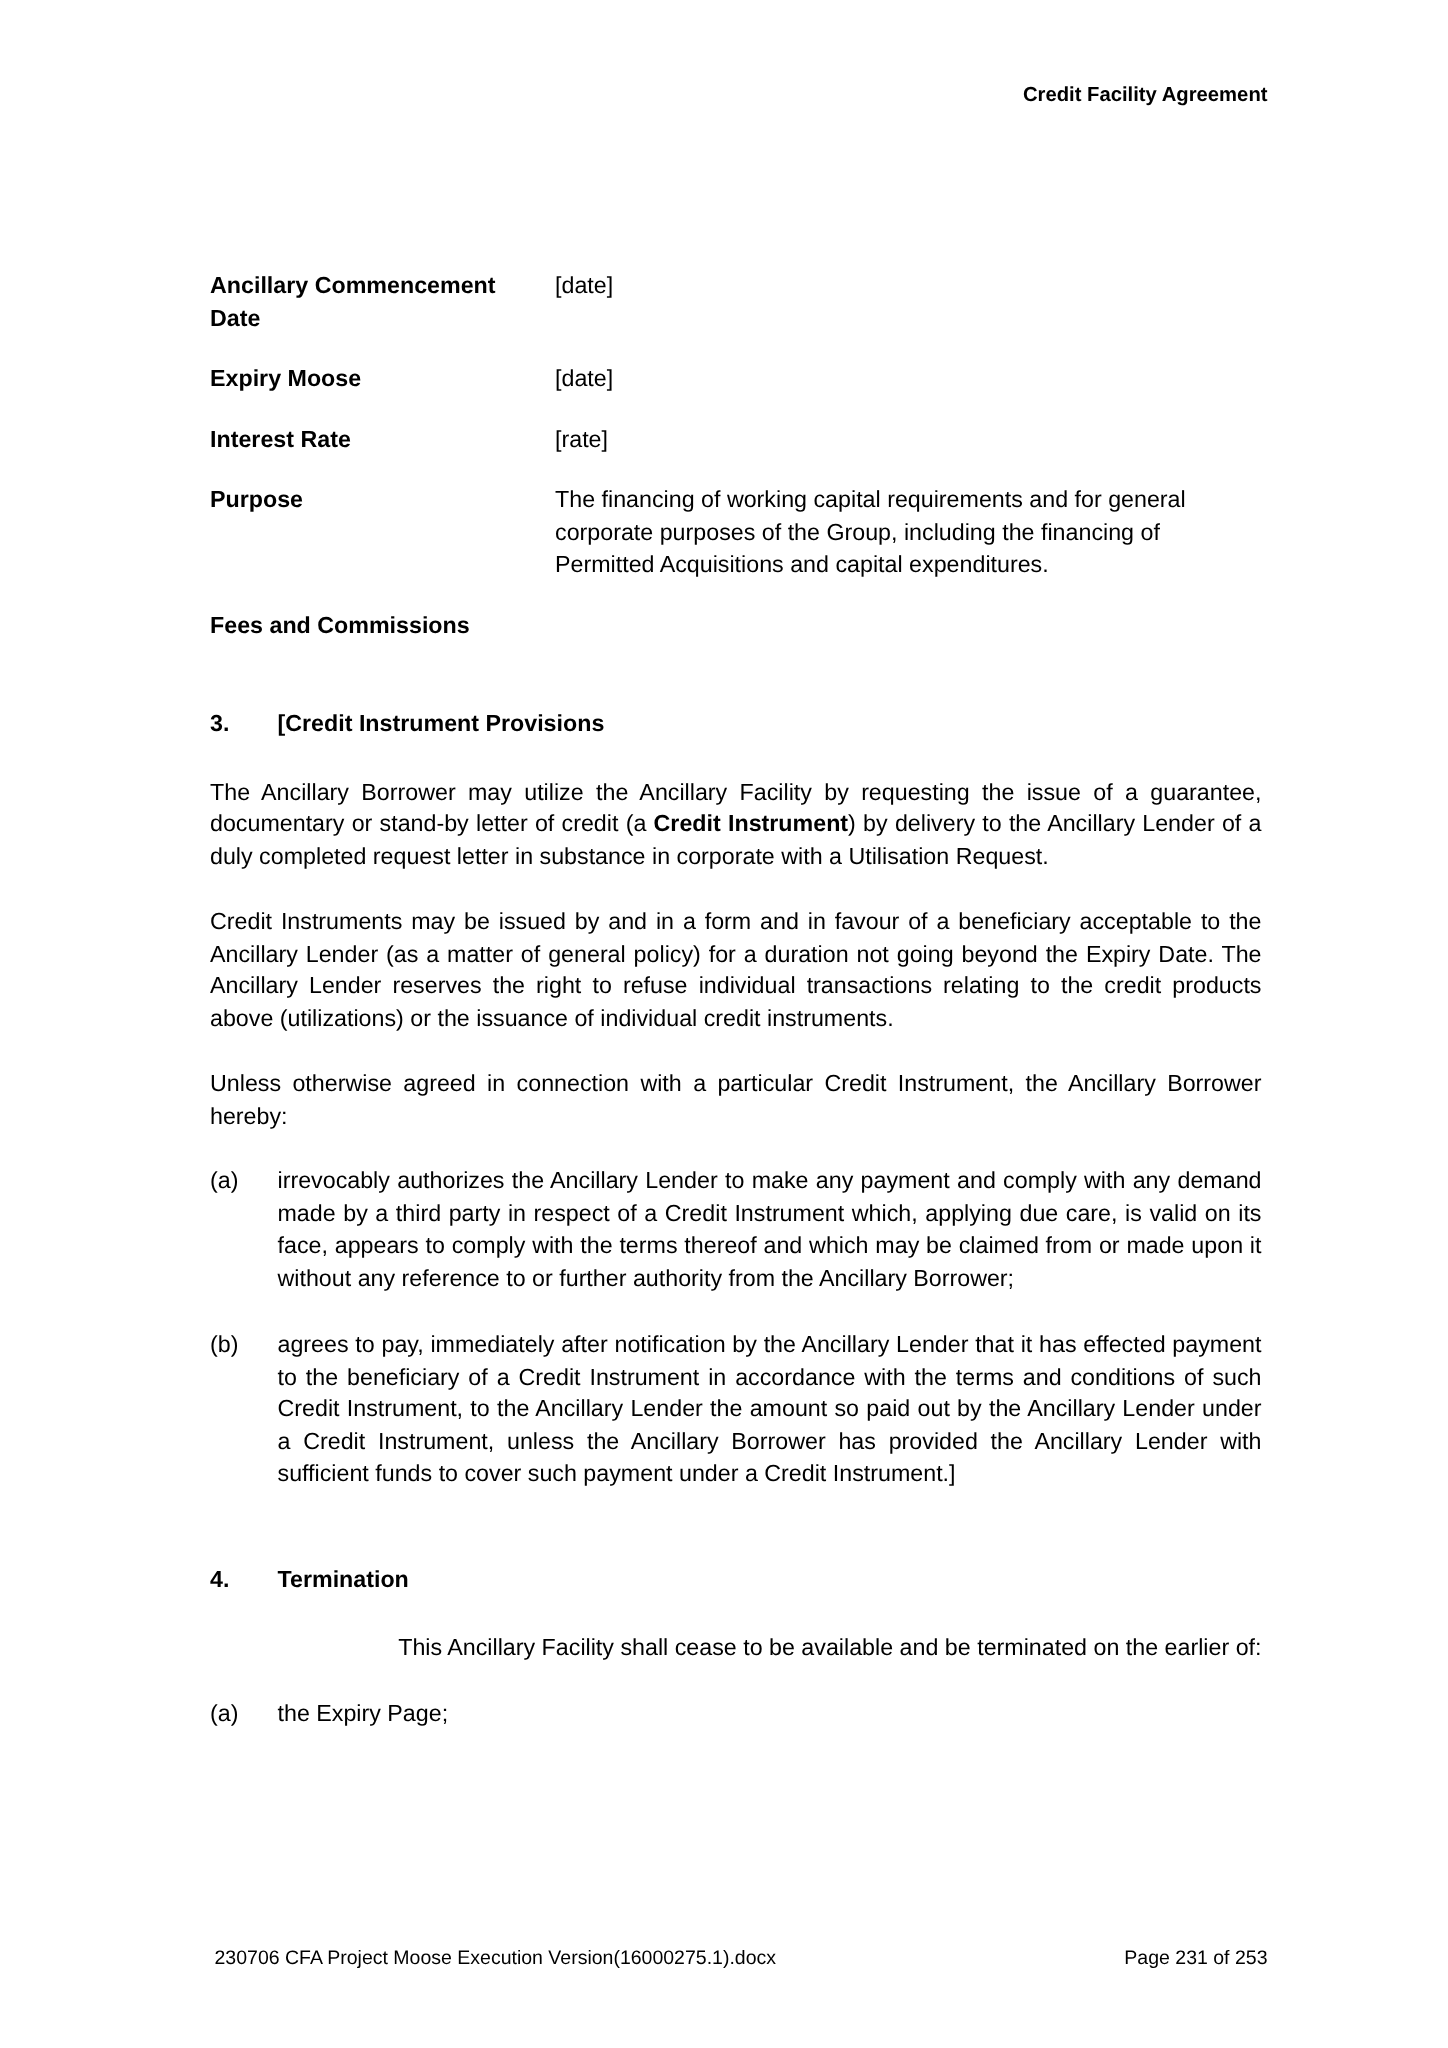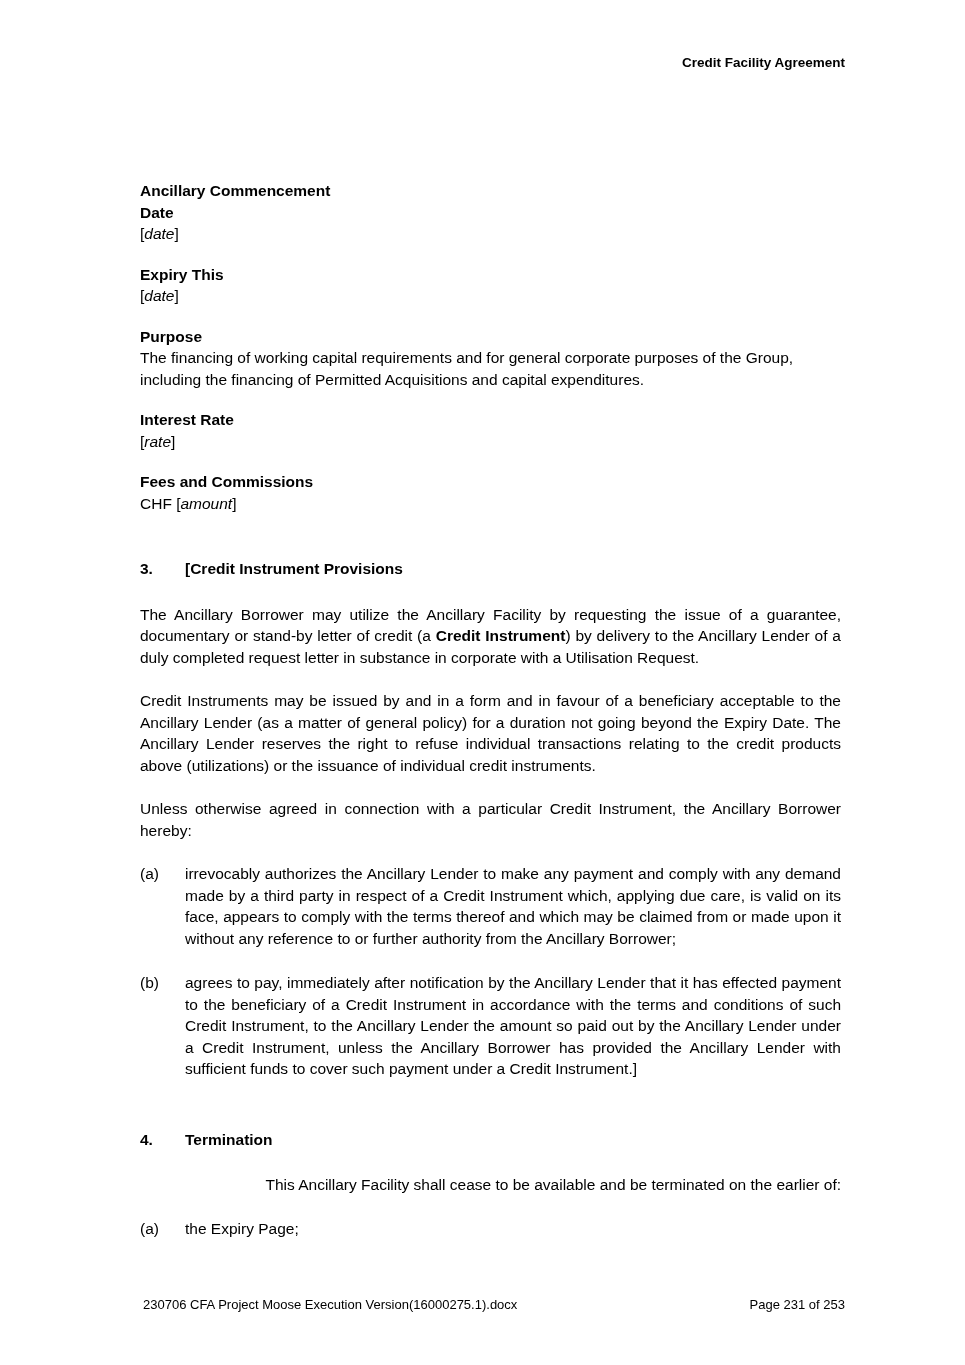--- a/index.html
+++ b/index.html
@@ -28,24 +28,24 @@
   .content {
     position: absolute;
     top: 180px;
     left: 140px;
     width: 701px;
     font-size: 15.5px;
     line-height: 21.5px;
   }
   
   .def-table { margin-bottom: 44px; }
-  .def-row { display: flex; margin-bottom: 19px; flex-direction: column; }
+  .def-row { display: flex; margin-bottom: 19px; }
   .def-label { width: 230px; flex: none; font-weight: bold; padding-right: 16px; }
   .def-value { flex: 1; }
-  .italic { font-style: italic; }
+  .italic { }
   .bold { font-weight: bold; }
   
   .heading { display: flex; font-weight: bold; margin-bottom: 24px; }
   .h-num { width: 45px; flex: none; }
   
   .para { text-align: justify; margin-bottom: 22px; }
   .para-left { text-align: right; margin-bottom: 22px; }
   
   .list-item { display: flex; margin-bottom: 23px; }
   .li-marker { width: 45px; flex: none; }
@@ -76,37 +76,36 @@
   <div class="content">
 
     <div class="def-table">
 
       <div class="def-row">
         <div class="def-label">Ancillary Commencement Date</div>
         <div class="def-value"><span>[</span><span class="italic">date</span><span>]</span></div>
       </div>
 
       <div class="def-row">
-        <div class="def-label">Expiry This</div>
+        <div class="def-label">Expiry Moose</div>
         <div class="def-value"><span>[</span><span class="italic">date</span><span>]</span></div>
+      </div>
+
+      <div class="def-row">
+        <div class="def-label">Interest Rate</div>
+        <div class="def-value"><span>[</span><span class="italic">rate</span><span>]</span></div>
       </div>
 
       <div class="def-row">
         <div class="def-label">Purpose</div>
         <div class="def-value"><span>The financing of working capital requirements and for general corporate purposes of the Group, including the financing of Permitted Acquisitions and capital expenditures.</span><span class="italic"></span><span></span></div>
       </div>
 
       <div class="def-row">
-        <div class="def-label">Interest Rate</div>
-        <div class="def-value"><span>[</span><span class="italic">rate</span><span>]</span></div>
-      </div>
-
-      <div class="def-row">
         <div class="def-label">Fees and Commissions</div>
-        <div class="def-value"><span>CHF [</span><span class="italic">amount</span><span>]</span></div>
       </div>
 
     </div>
 
     <div class="heading">
       <span class="h-num">3.</span>
       <span class="h-title">[Credit Instrument Provisions</span>
     </div>
 
     <div class="para"><span>The Ancillary Borrower may utilize the Ancillary Facility by requesting the issue of a guarantee, documentary or stand-by letter of credit (a </span><span class="bold">Credit Instrument</span><span>) by delivery to the Ancillary Lender of a duly completed request letter in substance in corporate with a Utilisation Request.</span></div>

